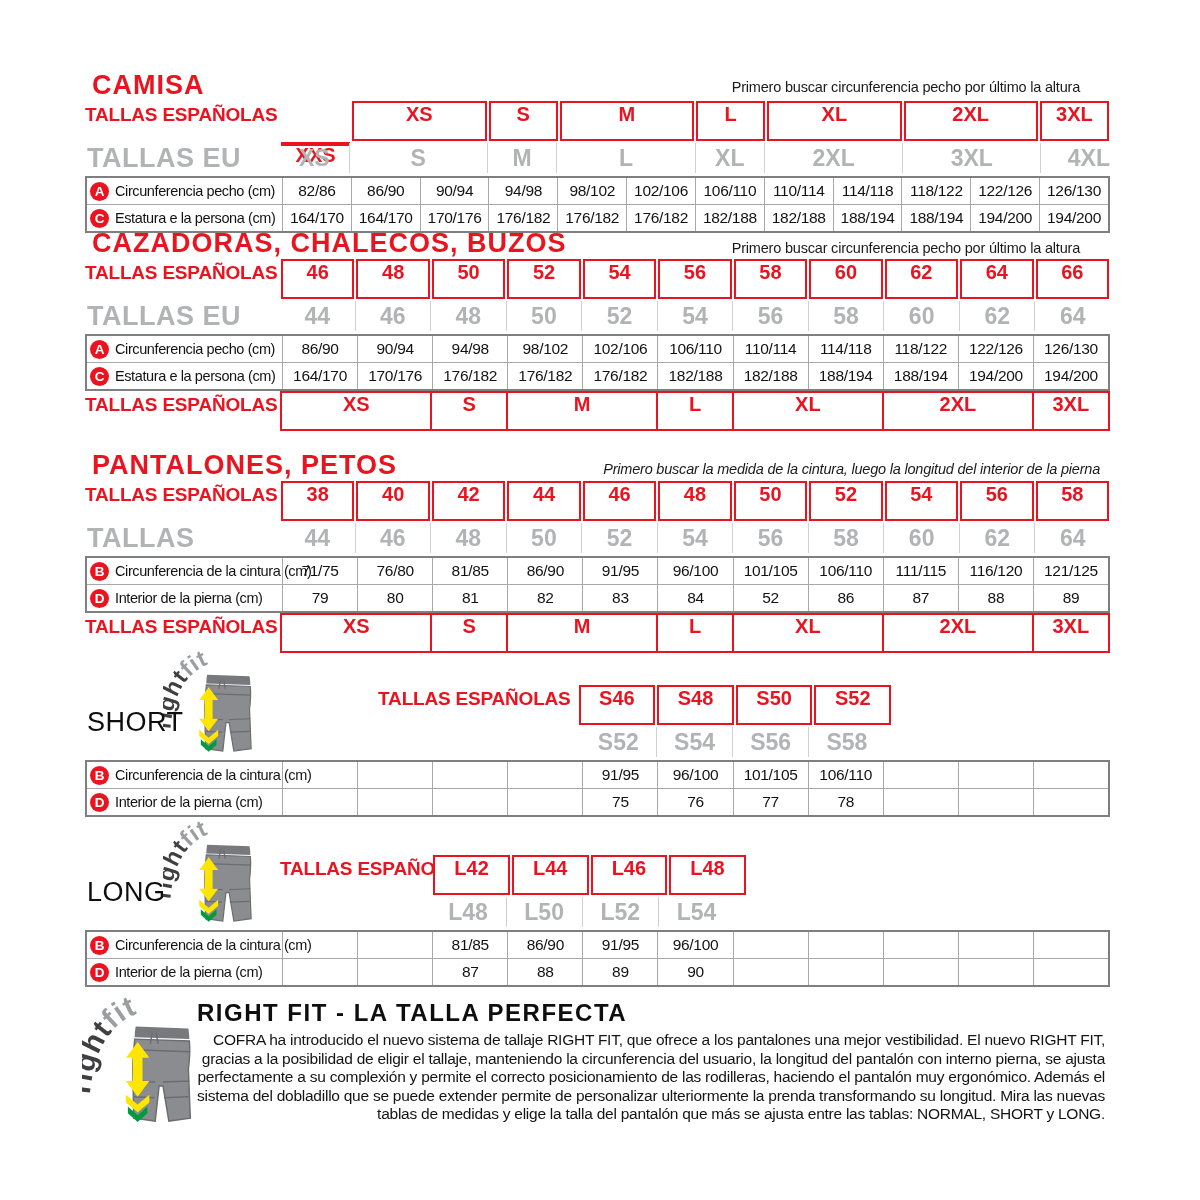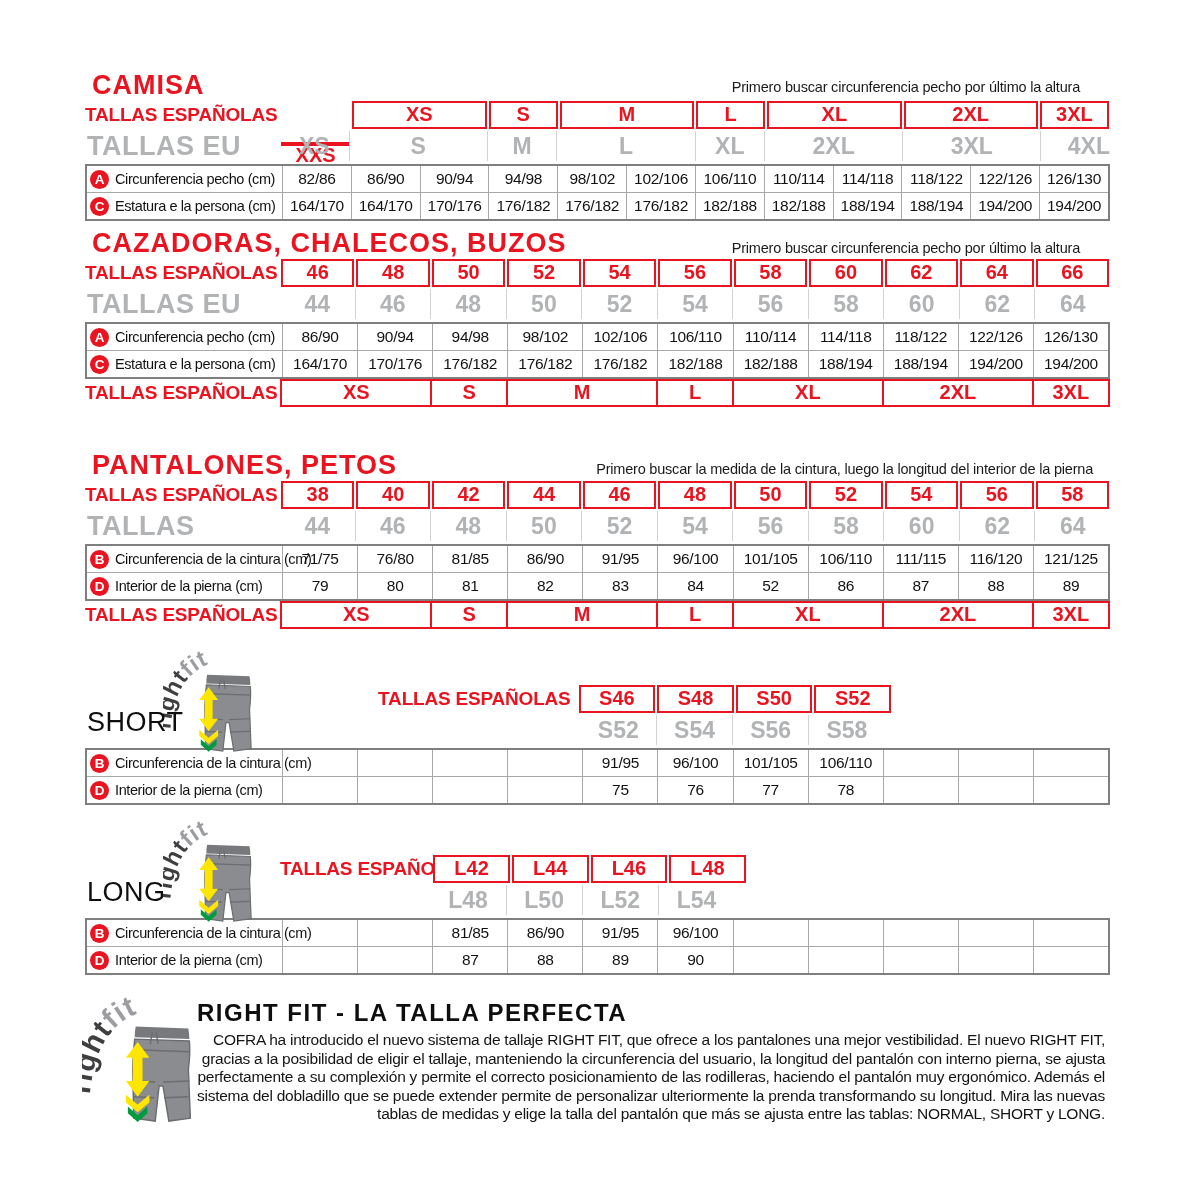--- a/index.html
+++ b/index.html
@@ -25,28 +25,28 @@
 
   .tbl-title{
     color:var(--red);font-size:27px;font-weight:bold;letter-spacing:1px;
     line-height:26px;margin:0 0 3px 7px;white-space:nowrap;
   }
   .note{
     position:absolute;top:7px;right:30px;font-size:14.5px;color:#1a1a1a;
     letter-spacing:-0.2px;white-space:nowrap;
   }
   .sec-cazadoras .note{top:10px;}
-  .sec-pantalones .note{right:17px;top:9px;}
+  .sec-pantalones .note{right:10px;top:9px;font-style:italic;}
 
   
   .trow{display:flex;align-items:stretch;}
   .cell{min-width:0;box-sizing:border-box;}
   .label-cell{flex:0 0 195px;}
 
-  .red-row{height:28px;margin-bottom:2px;}
+  .red-row{height:40px;margin-bottom:2px;}
   .red-row-label{
     color:var(--red);font-weight:bold;font-size:19px;text-align:right;
     padding-right:7px;line-height:28px;letter-spacing:-0.2px;white-space:nowrap;
   }
   .red-box{
     flex:1;border:2.5px solid var(--red);color:var(--red);font-weight:bold;
     font-size:20px;text-align:center;line-height:23px;background:#fff;
   }
   .red-row.hdr .red-box{margin:0 1px;}
   .red-row.btm .red-box + .red-box{margin-left:-2.5px;}

